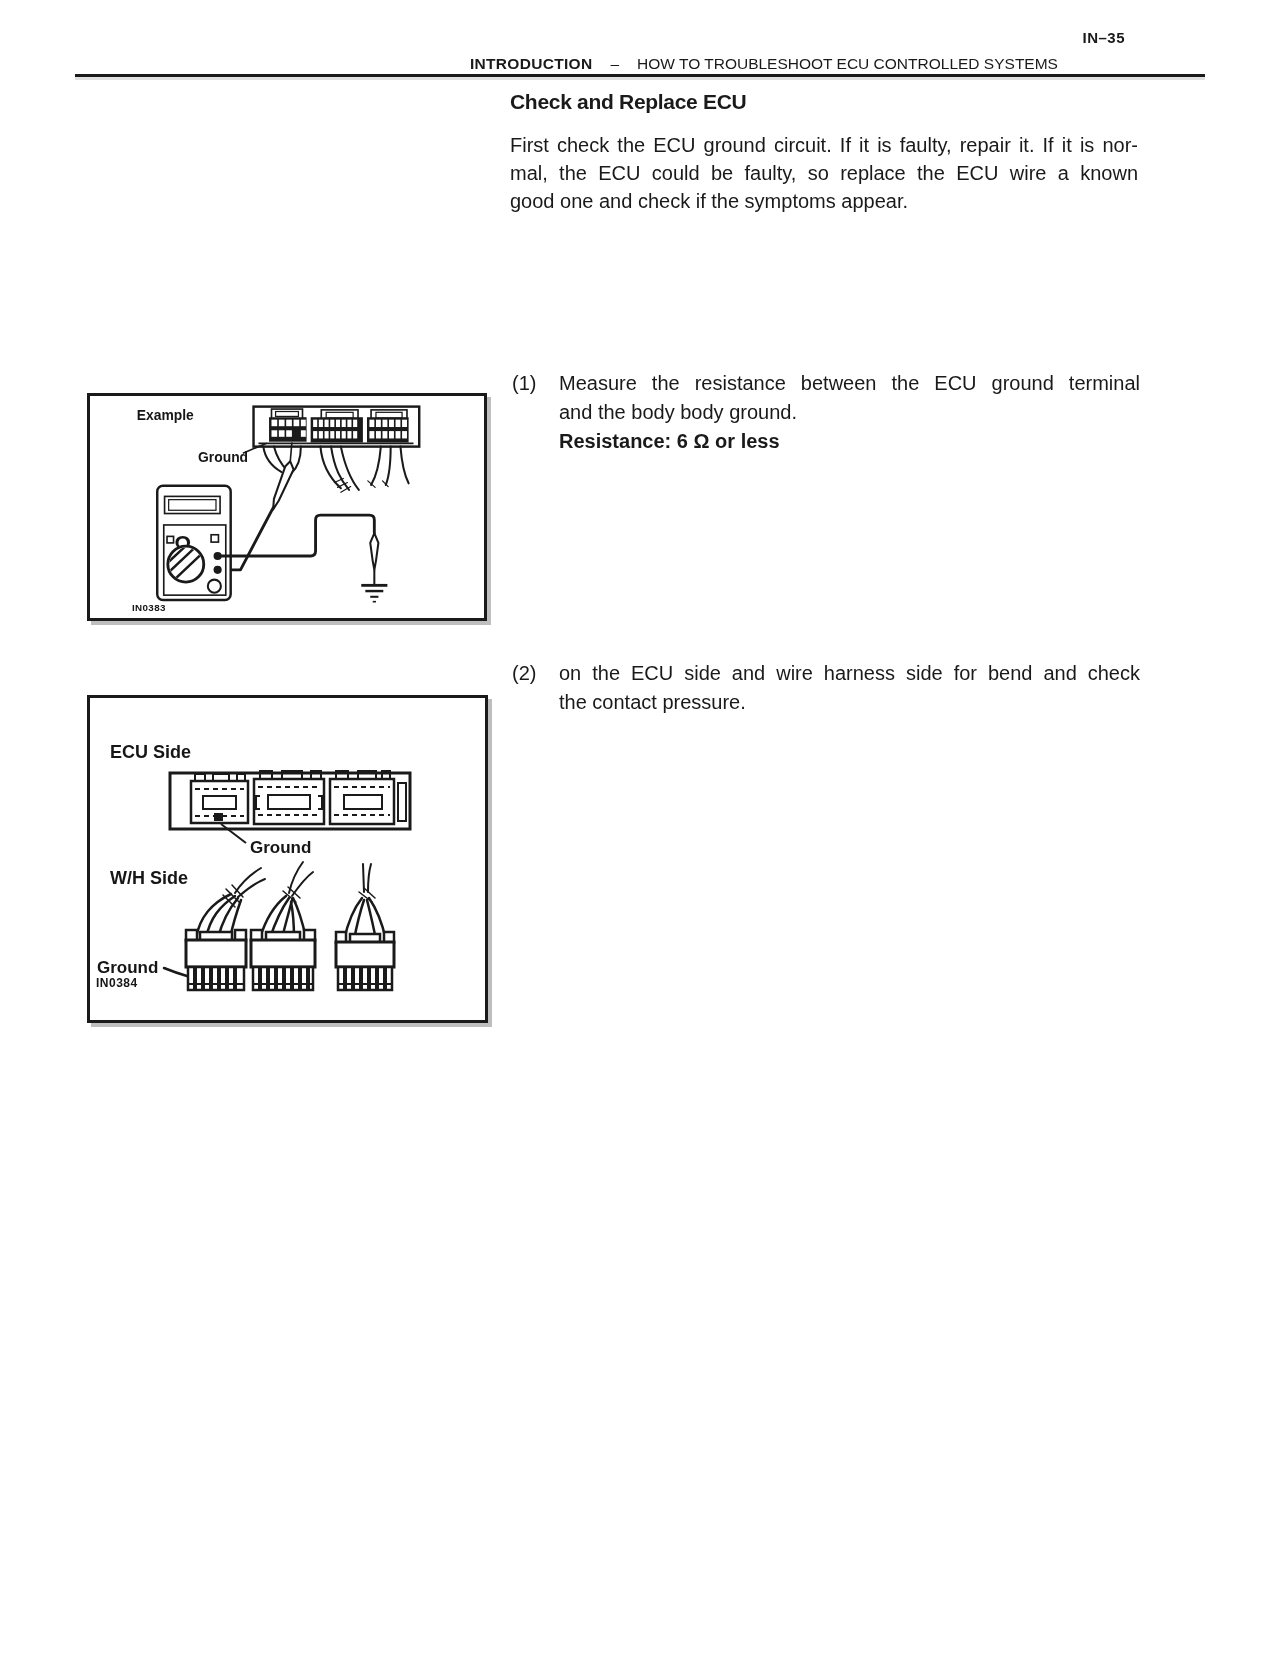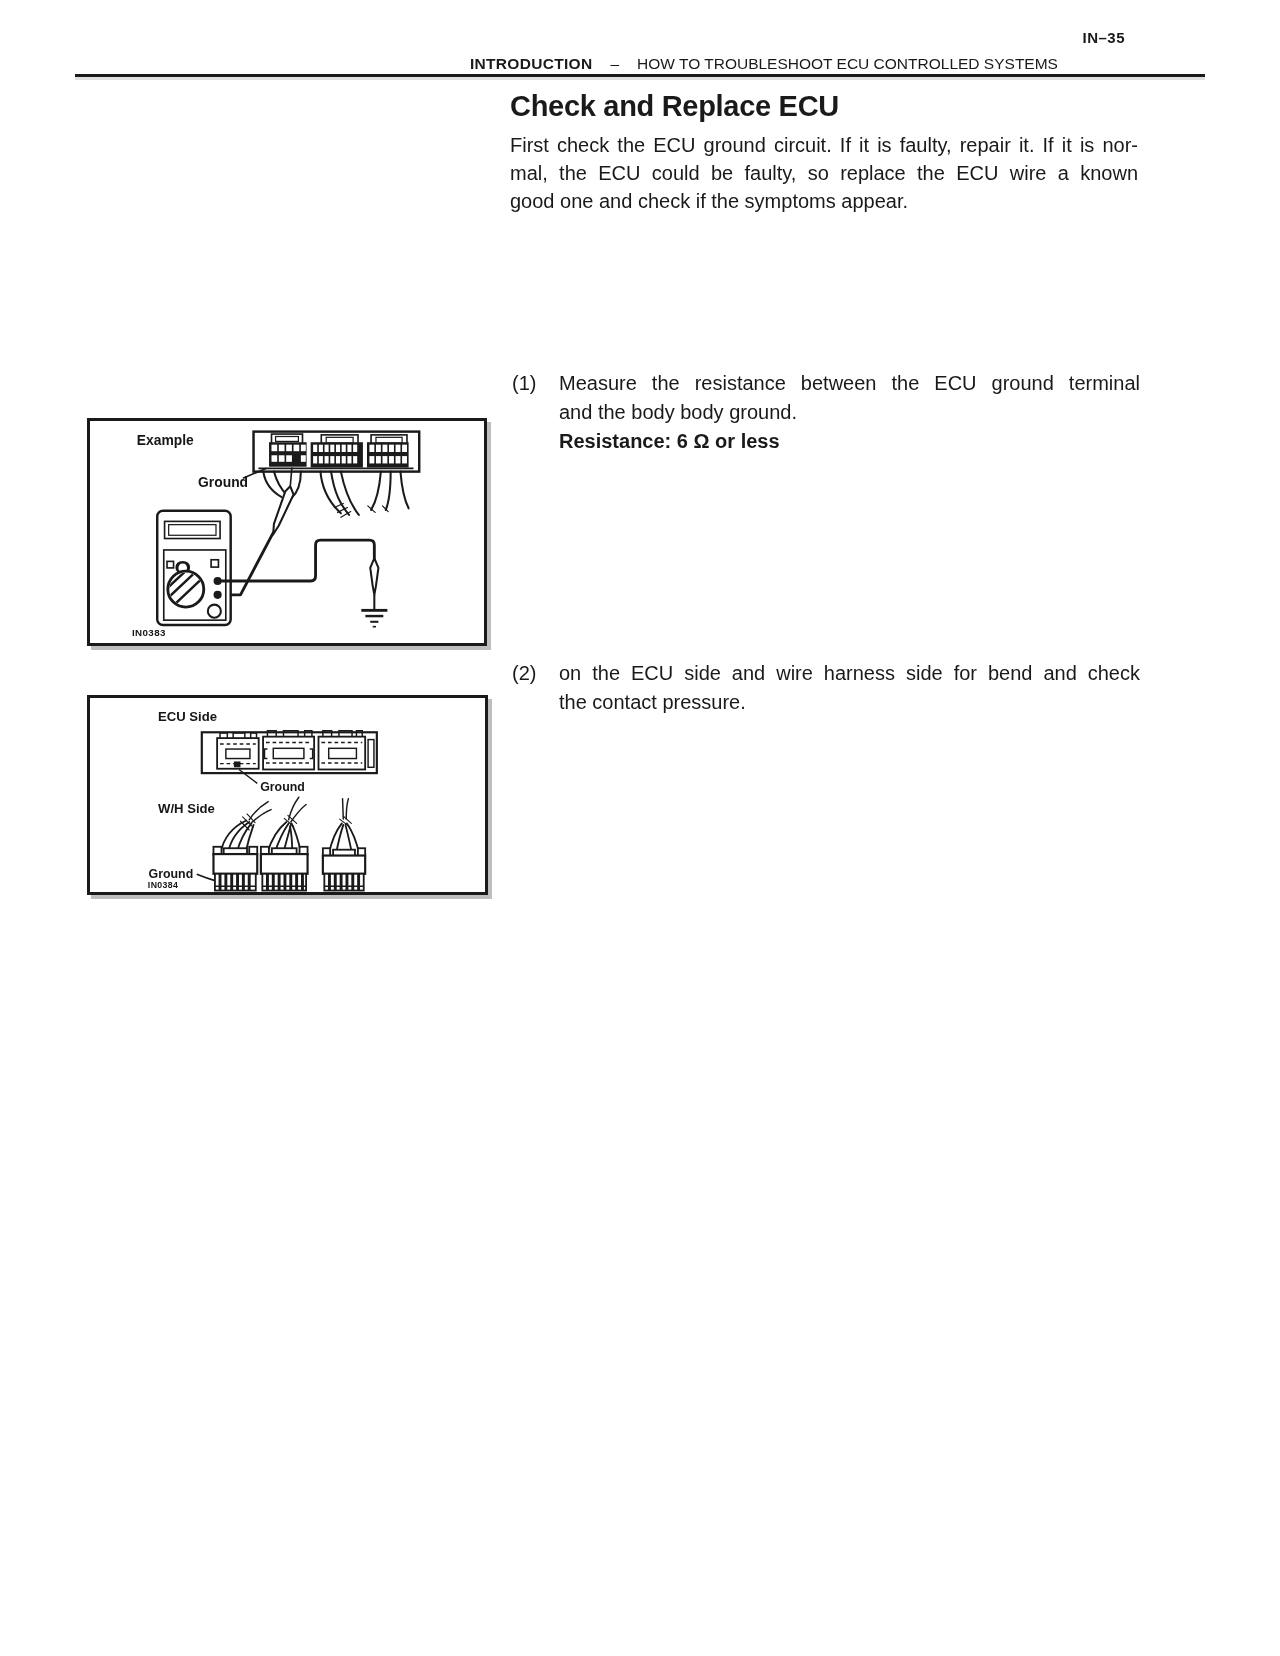--- a/index.html
+++ b/index.html
@@ -7,34 +7,34 @@
     position:relative;width:1280px;height:1656px;background:#ffffff;
     font-family:"Liberation Sans",sans-serif;color:#1a1a1a;overflow:hidden;
     margin:0 auto;
   }
   
   .pagenum{position:absolute;top:29px;right:155px;font-size:15px;font-weight:bold;letter-spacing:.5px;}
   .subhead{position:absolute;top:55px;left:470px;font-size:15.5px;white-space:nowrap;display:flex;gap:18px;align-items:baseline;}
   .subhead .section{font-weight:bold;letter-spacing:.3px;}
   .rule{position:absolute;top:74px;left:75px;width:1130px;height:3px;background:#1a1a1a;box-shadow:0 3px 0 rgba(0,0,0,.12);}
   
-  .title{position:absolute;top:90px;left:510px;font-size:29px;font-weight:bold;letter-spacing:-.3px;}
+  .title{position:absolute;top:90px;left:510px;font-size:21px;font-weight:bold;letter-spacing:-.3px;}
   .intro{position:absolute;top:131px;left:510px;width:628px;font-size:20px;line-height:28px;}
   .just{text-align:justify;text-align-last:justify;}
   .step{position:absolute;left:512px;width:628px;font-size:20px;line-height:29px;}
   .step-1{top:369px;}
   .step-2{top:659px;}
   .step .num{position:absolute;left:0;top:0;}
   .step .body{margin-left:47px;}
   .spec{font-weight:bold;}
   
   .figure{position:absolute;background:#fff;border:3px solid #1a1a1a;box-sizing:border-box;
           box-shadow:4px 4px 0 rgba(110,110,110,.45);}
-  .fig1{left:87px;top:393px;width:400px;height:228px;margin-top:25px;}
-  .fig2{left:87px;top:695px;width:401px;height:200px;}
+  .fig1{left:87px;top:393px;width:400px;height:228px;}
+  .fig2{left:87px;top:695px;width:401px;height:328px;}
   .figure svg{display:block;width:100%;height:100%;}
   svg path,svg rect,svg circle,svg line{stroke:#1a1a1a;}
   svg path{fill:none;}
   svg rect{fill:#fff;}
   svg text{fill:#161616;stroke:none;font-family:"Liberation Sans",sans-serif;}
   .sw15{stroke-width:1.5}.sw2{stroke-width:2}.sw25{stroke-width:2.5}
   .sw3{stroke-width:3}.sw35{stroke-width:3.5}.sw4{stroke-width:4}
   .dark{fill:#1a1a1a;stroke:none;}
   .pin{fill:#fff;stroke:none;}
   .probe{fill:#fff;stroke:#1a1a1a;stroke-width:2.5;stroke-linejoin:round;}

